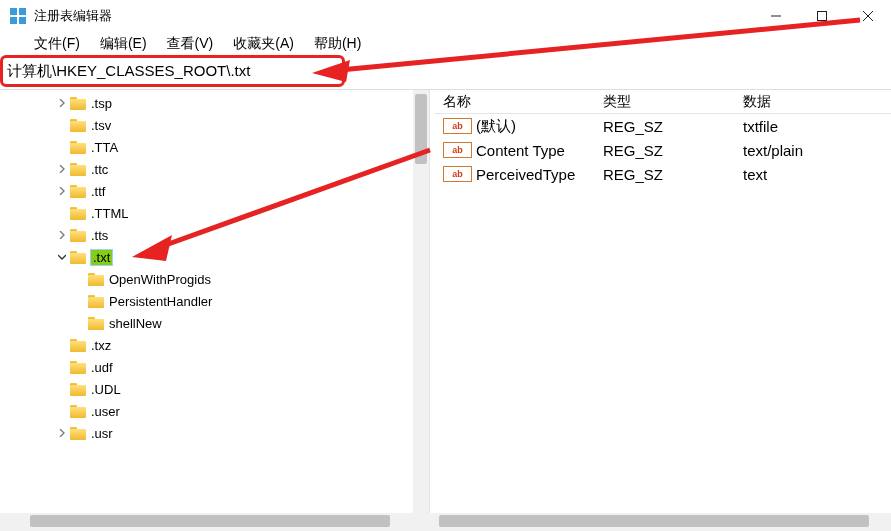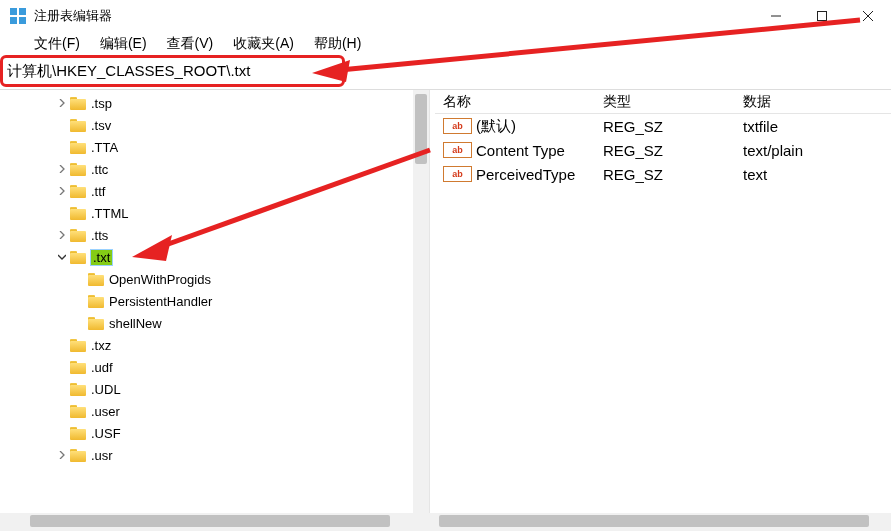--- a/index.html
+++ b/index.html
@@ -205,26 +205,20 @@
           <span class="indent" style="width: 54px;"></span>
           <span class="expander"></span>
           <span class="folder-icon"></span>
           <span class="tree-label">.UDL</span>
         </div>
         <div class="tree-row">
           <span class="indent" style="width: 54px;"></span>
           <span class="expander"></span>
           <span class="folder-icon"></span>
           <span class="tree-label">.user</span>
-        </div>
-        <div class="tree-row">
-          <span class="indent" style="width: 54px;"></span>
-          <span class="expander"></span>
-          <span class="folder-icon"></span>
-          <span class="tree-label">.USF</span>
         </div>
         <div class="tree-row">
           <span class="indent" style="width: 54px;"></span>
           <span class="expander">
             <svg width="8" height="8" viewBox="0 0 8 8">
               <path d="M2 0 L6 4 L2 8" fill="none" stroke="#777" stroke-width="1.3"></path>
             </svg>
           </span>
           <span class="folder-icon"></span>
           <span class="tree-label">.usr</span>

